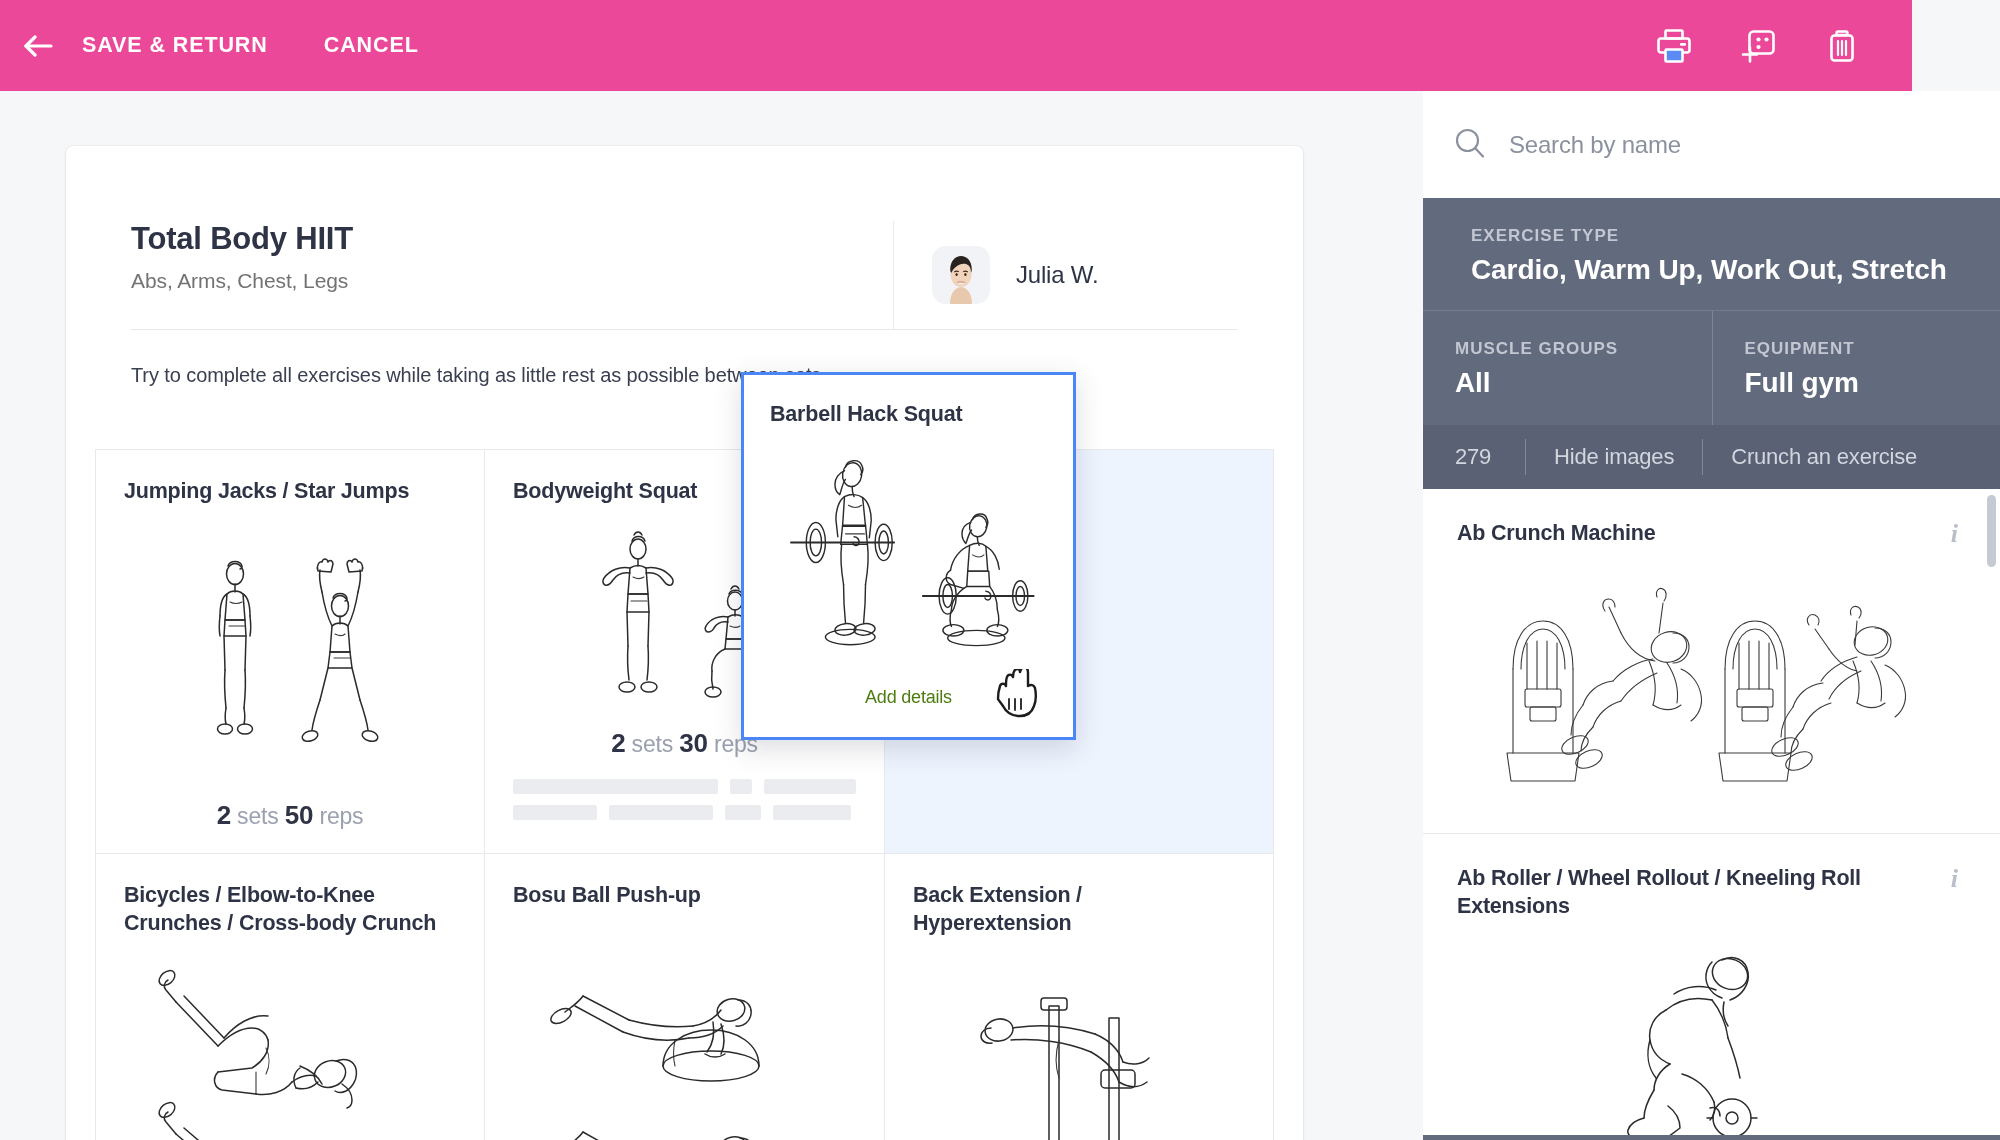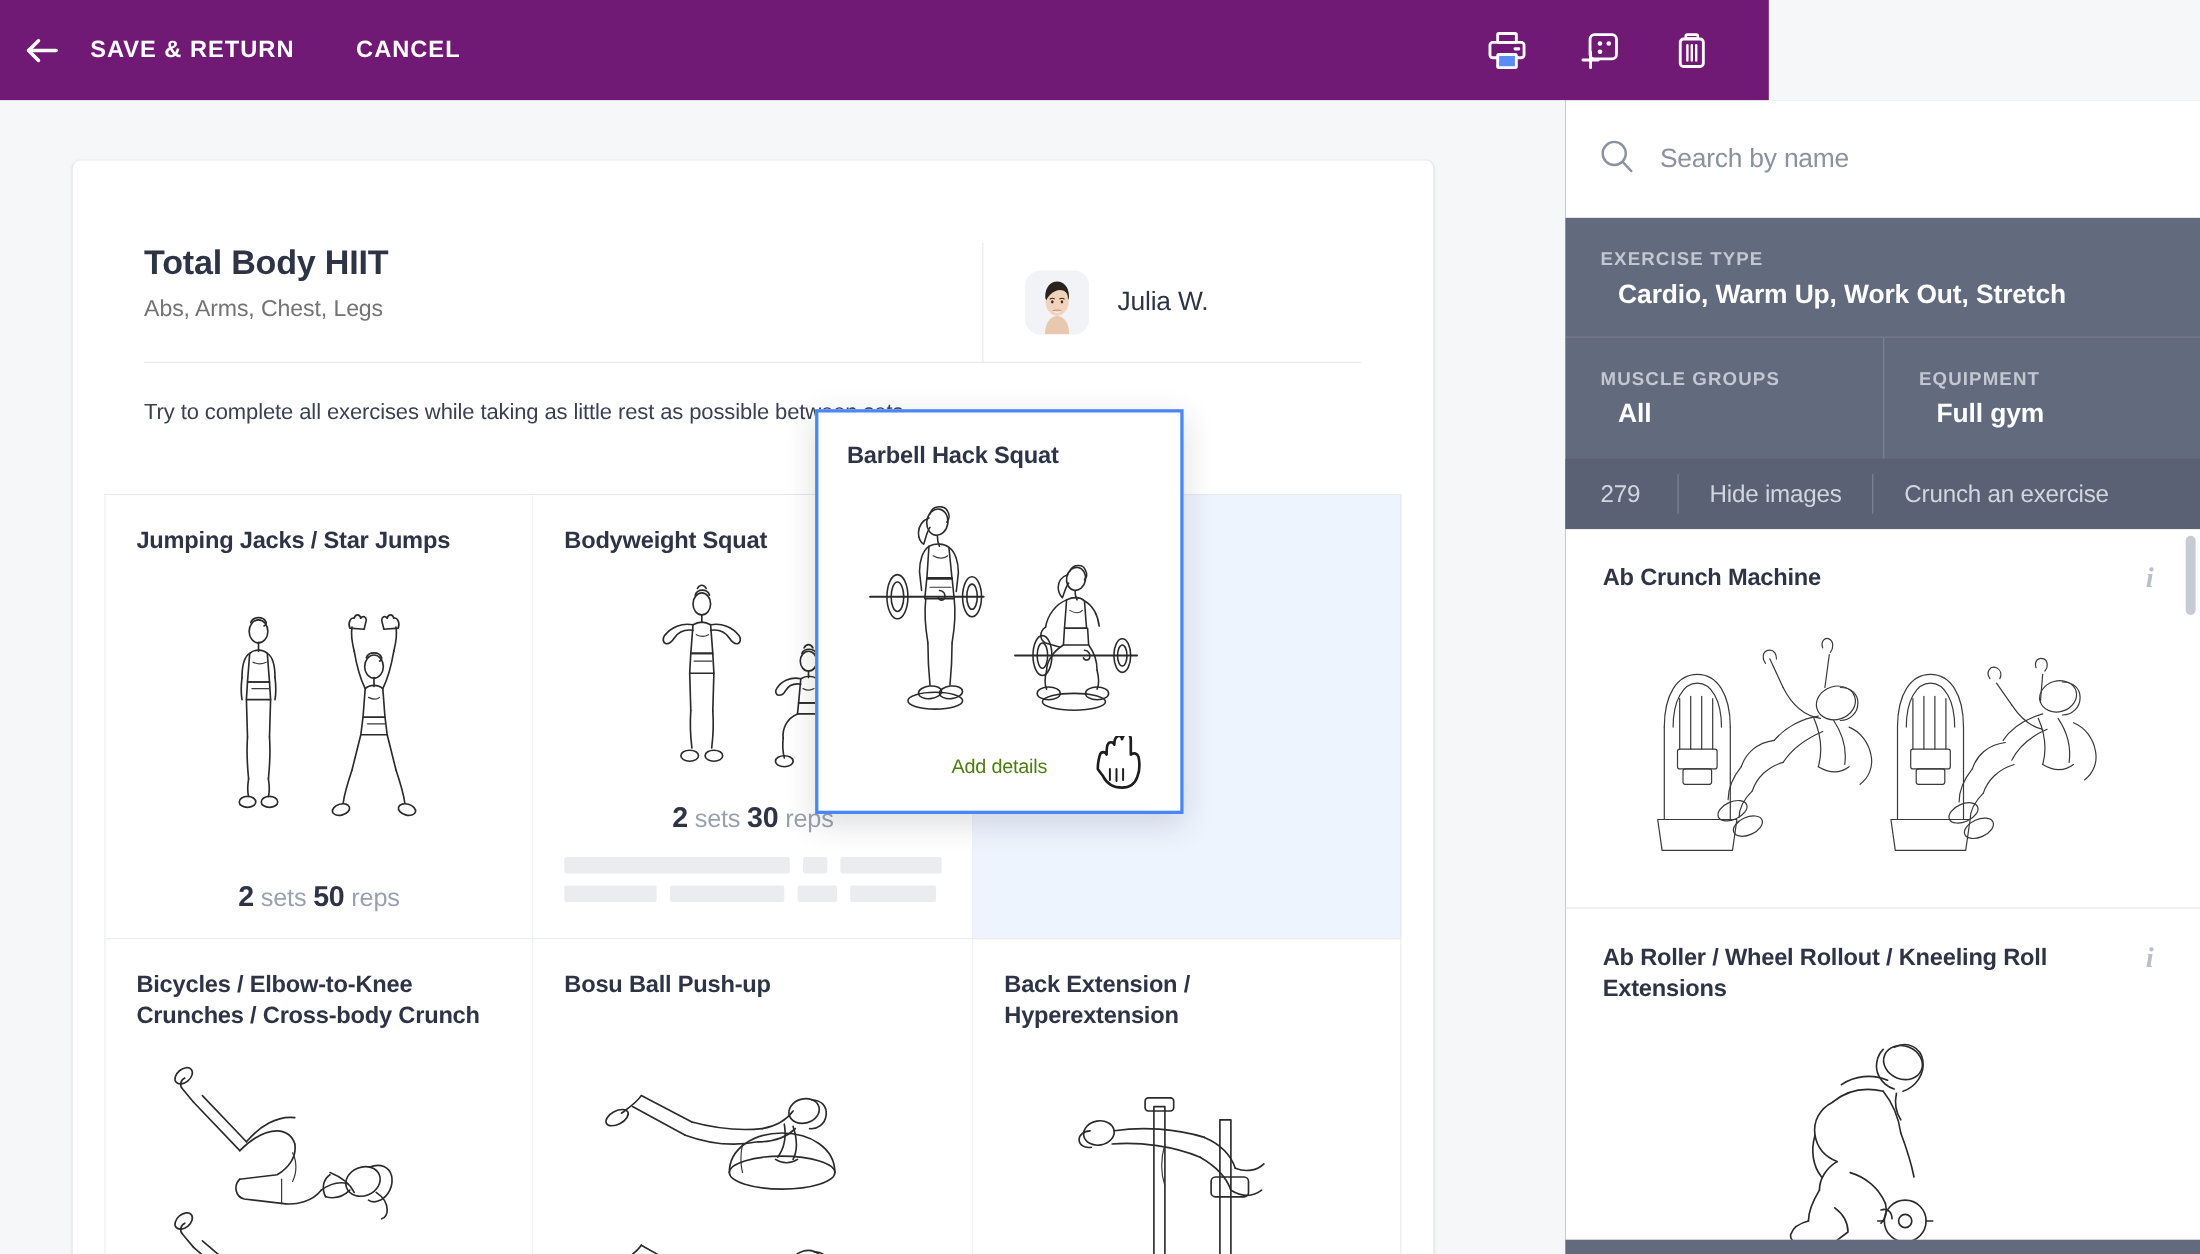--- a/index.html
+++ b/index.html
@@ -8,22 +8,22 @@
     font-family: "Liberation Sans", sans-serif;
     background: #f6f7f9;
     overflow: hidden;
     position: relative;
     -webkit-font-smoothing: antialiased;
   }
 
   
   .topbar {
     position: absolute; top: 0; left: 0;
-    width: 1608px; height: 91px;
-    background: #701a75;
+    width: 1912px; height: 91px;
+    background: #ec4899;
     display: flex; align-items: center;
     z-index: 60;
   }
   .topbar-left { display: flex; align-items: center; padding-left: 22px; }
   .back-arrow {
     width: 34px; height: 34px;
     display: flex; align-items: center; justify-content: center;
     margin-right: 12px; cursor: pointer;
   }
   .tb-btn {
@@ -178,36 +178,36 @@
     height: 107px; background: #fff;
     display: flex; align-items: center;
     padding: 0 30px;
   }
   .search-ph {
     font-size: 24px; color: #8b919e; margin-left: 22px;
     letter-spacing: -0.2px;
   }
   .filters { padding: 0; }
   .filter-row {
-    padding: 28px 32px 24px 32px;
+    padding: 28px 32px 24px 48px;
     border-bottom: 1px solid rgba(255,255,255,0.13);
   }
   .filter-row.split { display: flex; padding: 0; border-bottom: none; }
   .filter-cell {
     flex: 1 1 50%;
     padding: 28px 32px 26px 32px;
   }
   .filter-cell + .filter-cell { border-left: 1px solid rgba(255,255,255,0.18); }
   .f-label {
     font-size: 17px; color: #c3c7d1; letter-spacing: 1.0px;
     font-weight: bold;
   }
   .f-value {
-    font-size: 24px; color: #ffffff; font-weight: bold;
-    margin-top: 8px; letter-spacing: -0.1px; margin-left: 16px;
+    font-size: 28px; color: #ffffff; font-weight: bold;
+    margin-top: 8px; letter-spacing: -0.1px;
   }
   .count-bar {
     height: 64px; background: #5a6174;
     display: flex; align-items: stretch;
     color: #d2d6de; font-size: 22px;
   }
   .count-cell {
     display: flex; align-items: center;
     padding: 0 28px;
     letter-spacing: -0.2px;

